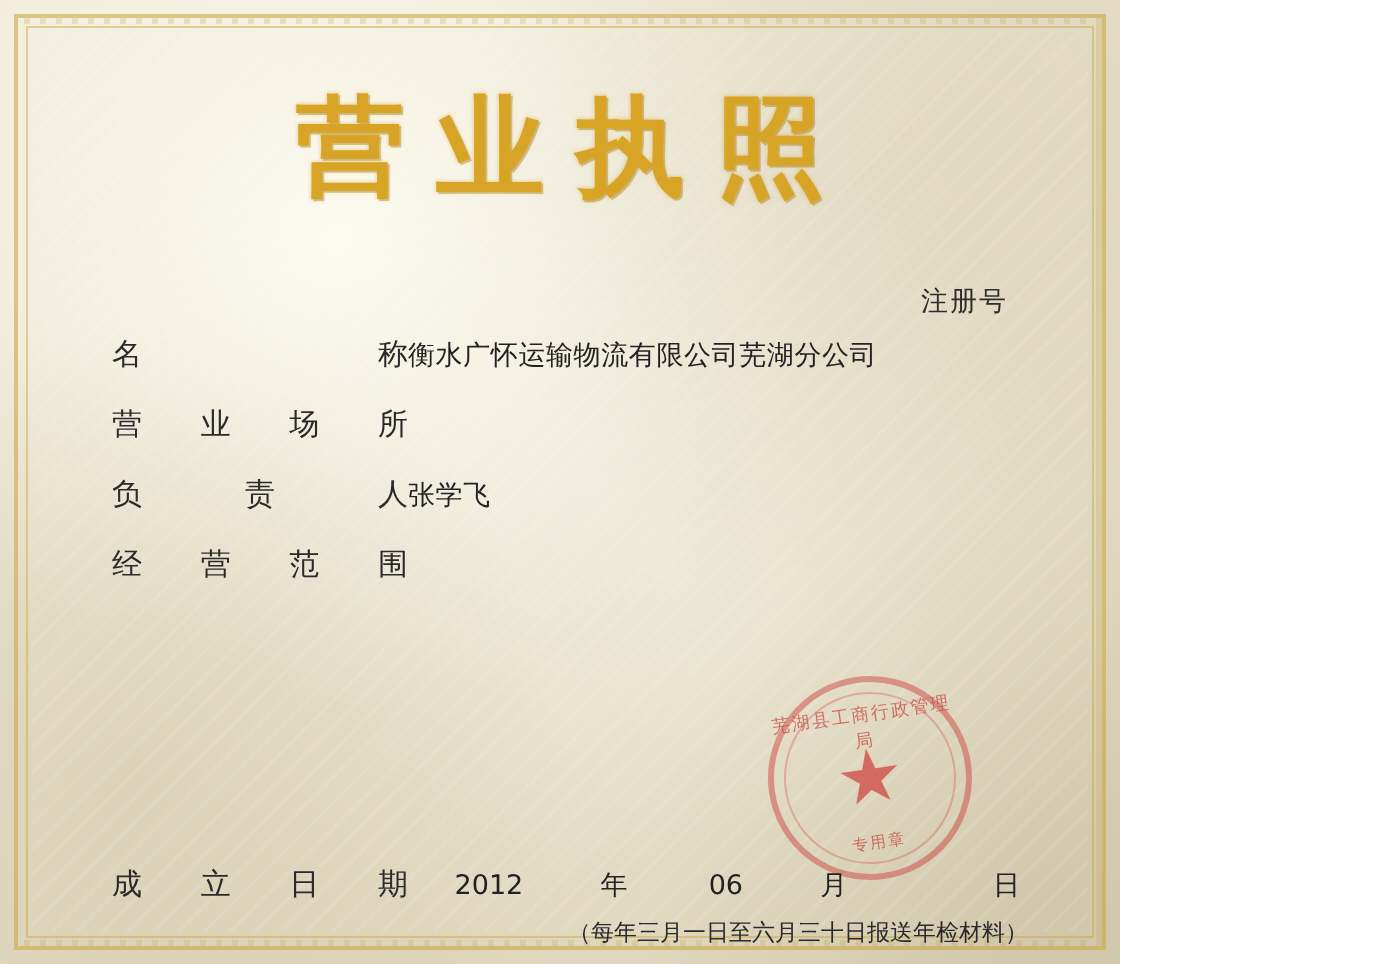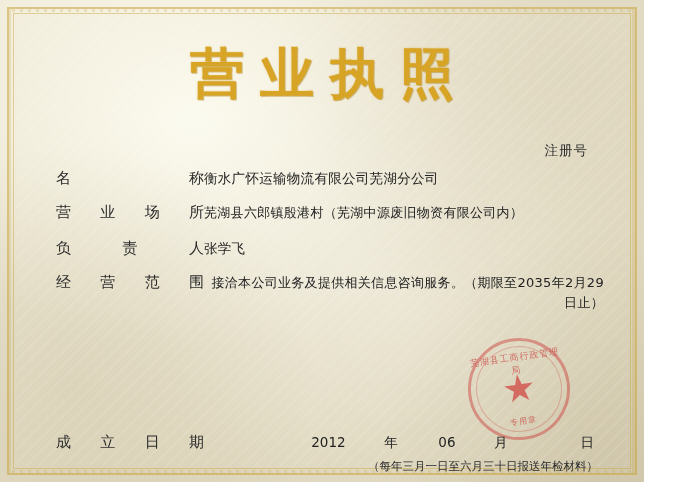--- a/index.html
+++ b/index.html
@@ -7,21 +7,21 @@
     padding: 0;
   }
   body {
     width: 700px;
     height: 482px;
     overflow: hidden;
     font-family: "DejaVu Sans", sans-serif;
   }
   .certificate {
     position: relative;
-    width: 644px;
+    width: 560px;
     height: 482px;
     box-sizing: border-box;
     background:
       radial-gradient(ellipse at 30% 25%, rgba(255,255,245,0.85) 0%, rgba(243,238,222,0.25) 45%, rgba(228,220,196,0.15) 70%),
       linear-gradient(160deg, #efe9d6 0%, #e8e1cb 30%, #e3dcc4 60%, #d9d1b6 100%);
     overflow: hidden;
   }
   
   .paper-texture {
     position: absolute;
@@ -248,40 +248,38 @@
         <div class="field-value large">衡水广怀运输物流有限公司芜湖分公司</div>
       </div>
 
       <div class="field-row">
         <div class="field-label">
           <span>营</span>
           <span>业</span>
           <span>场</span>
           <span>所</span>
         </div>
-        <div class="field-value">芜湖县六郎镇殷港村（芜湖中源废旧物资有限公司内）</div>
       </div>
 
       <div class="field-row">
         <div class="field-label">
           <span>负</span>
           <span>责</span>
           <span>人</span>
         </div>
         <div class="field-value large">张学飞</div>
       </div>
 
       <div class="field-row">
         <div class="field-label">
           <span>经</span>
           <span>营</span>
           <span>范</span>
           <span>围</span>
         </div>
-        <div class="field-value">接洽本公司业务及提供相关信息咨询服务。（期限至2035年2月29日止）</div>
       </div>
 
     </div>
 
     <div class="seal">
       <div class="seal-inner"></div>
       <div class="seal-text-top">芜湖县工商行政管理局</div>
       <div class="seal-star"></div>
       <div class="seal-text-bottom">专用章</div>
     </div>

